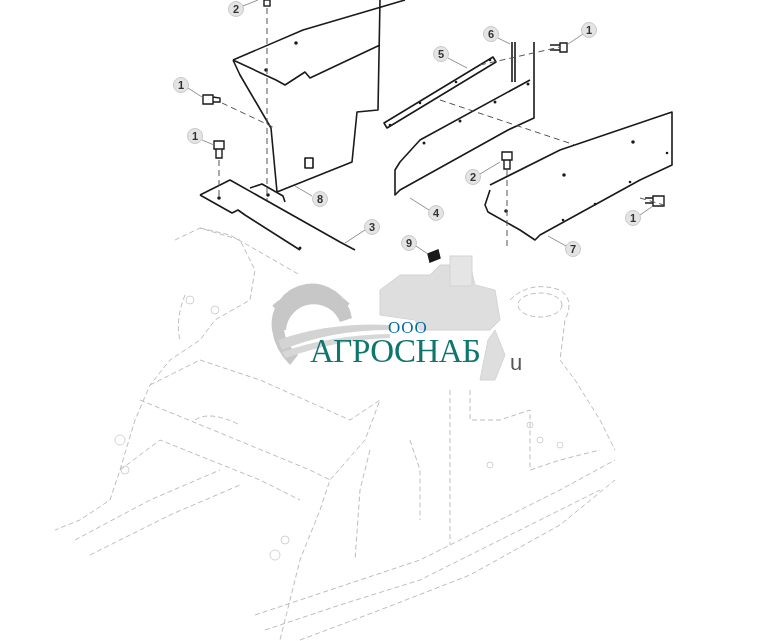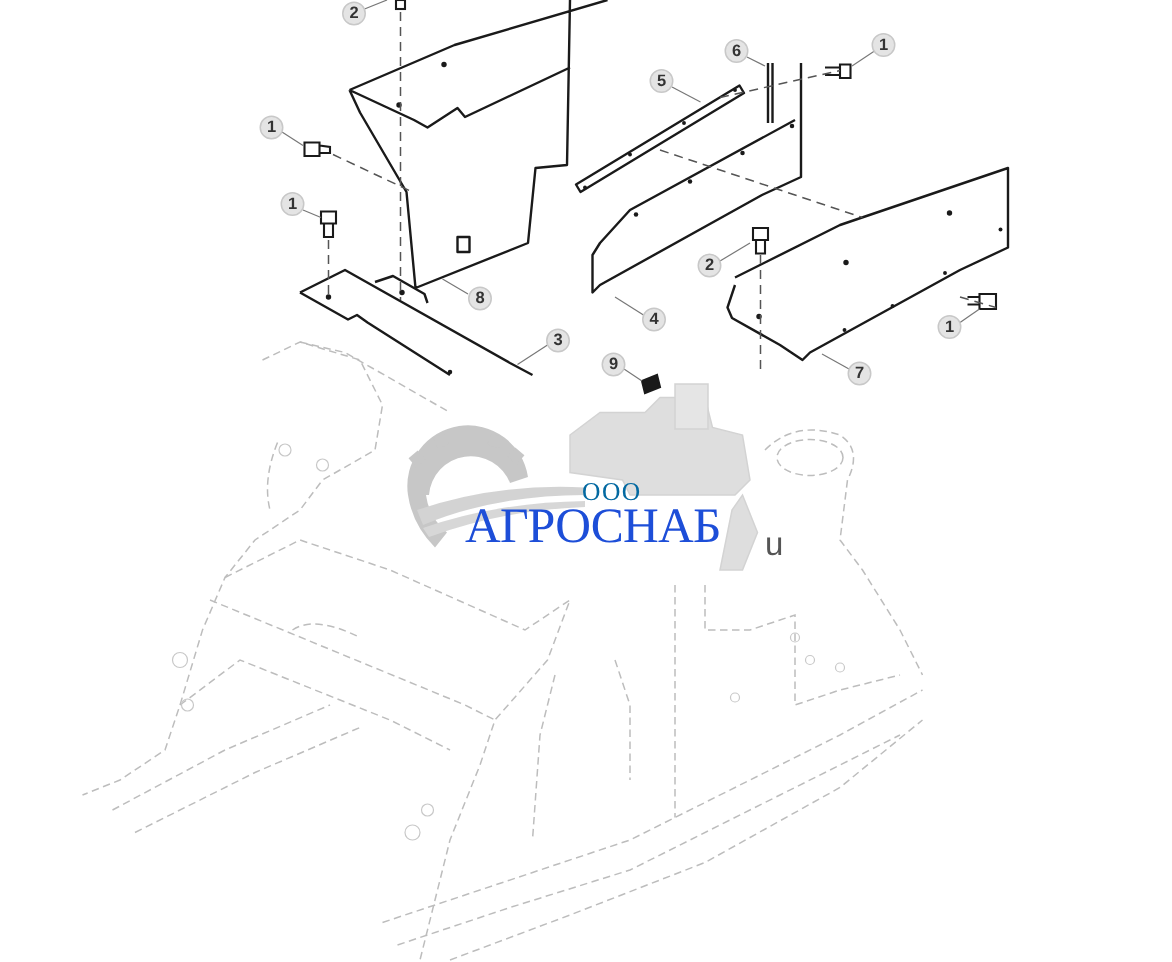--- a/index.html
+++ b/index.html
@@ -1,21 +1,21 @@
 <!DOCTYPE html>
 <html><head>
 <meta charset="utf-8">
 <style>
   html, body { margin: 0; padding: 0; background: #ffffff; }
   body { width: 781px; height: 641px; overflow: hidden; position: relative; font-family: "Liberation Sans", sans-serif; }
   #stage { position: absolute; left: 0; top: 0; width: 781px; height: 641px; }
   svg { position: absolute; left: 0; top: 0; }
   .callout { position: absolute; width: 14px; height: 14px; border-radius: 50%; background: #e4e4e4; border: 1px solid #c8c8c8; font-size: 11px; font-weight: bold; color: #333; text-align: center; line-height: 14px; transform: translate(-8px, -8px); }
   .wm-ooo { position: absolute; left: 388px; top: 318px; font-family: "Liberation Serif", serif; font-size: 17px; color: #0369a1; letter-spacing: 1px; }
-  .wm-name { position: absolute; left: 310px; top: 333px; font-family: "Liberation Serif", serif; font-size: 33px; color: #1d4ed8; letter-spacing: -0.5px; }
+  .wm-name { position: absolute; left: 310px; top: 333px; font-family: "Liberation Serif", serif; font-size: 33px; color: #0f766e; letter-spacing: -0.5px; }
   .wm-suffix { position: absolute; left: 510px; top: 350px; font-family: "Liberation Sans", sans-serif; font-size: 22px; color: #555555; }
 </style>
 </head>
 <body>
 
 <div id="stage">
 
   <svg width="781" height="641">
     <g fill="none" stroke="#bdbdbd" stroke-width="1" stroke-dasharray="5,3">
       <path d="M175 240 L200 228 L240 240 L255 270 L250 300 L215 320 L200 340 L170 360 L150 385 L135 420 L120 470 L110 500 L80 520 L55 530"></path>

